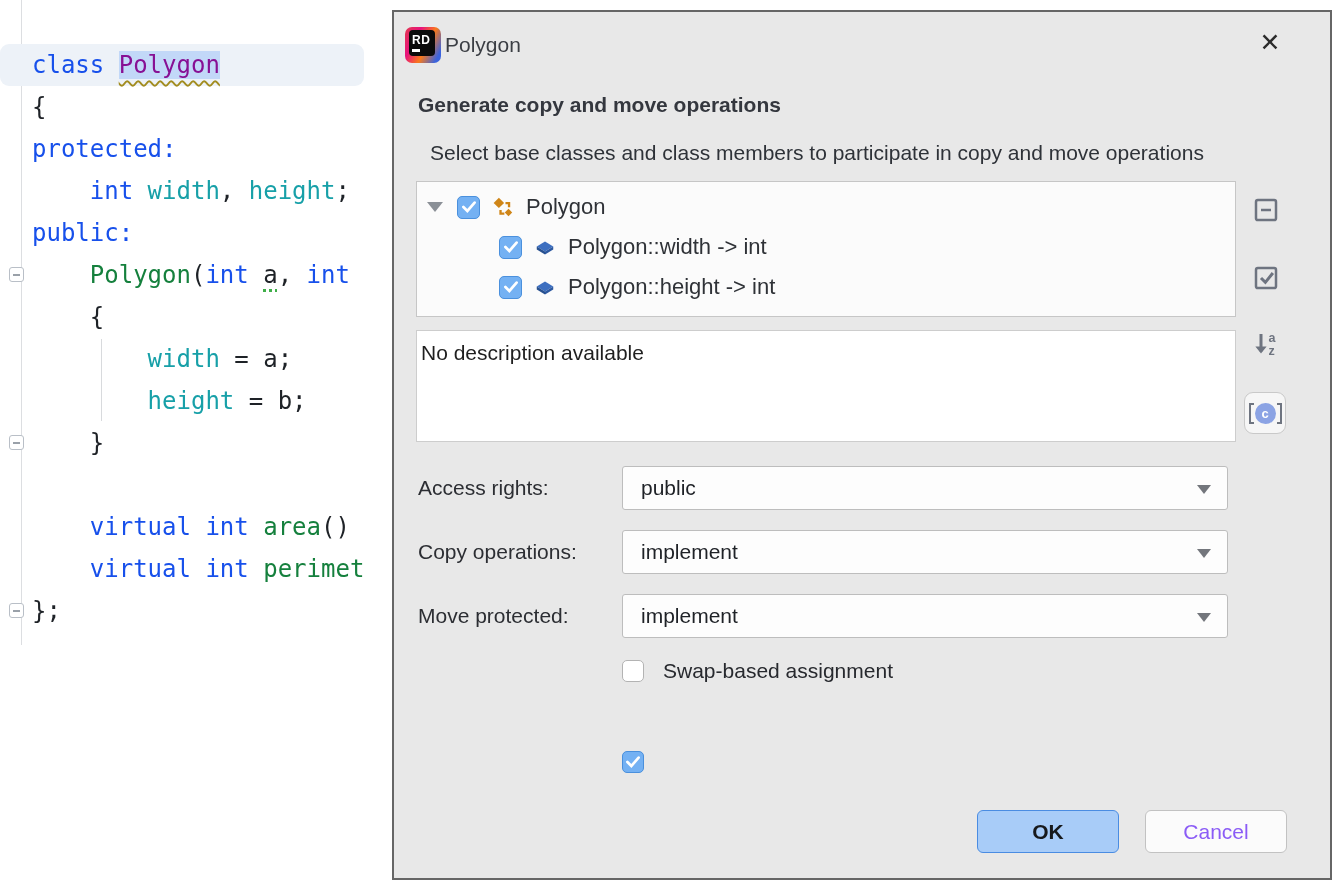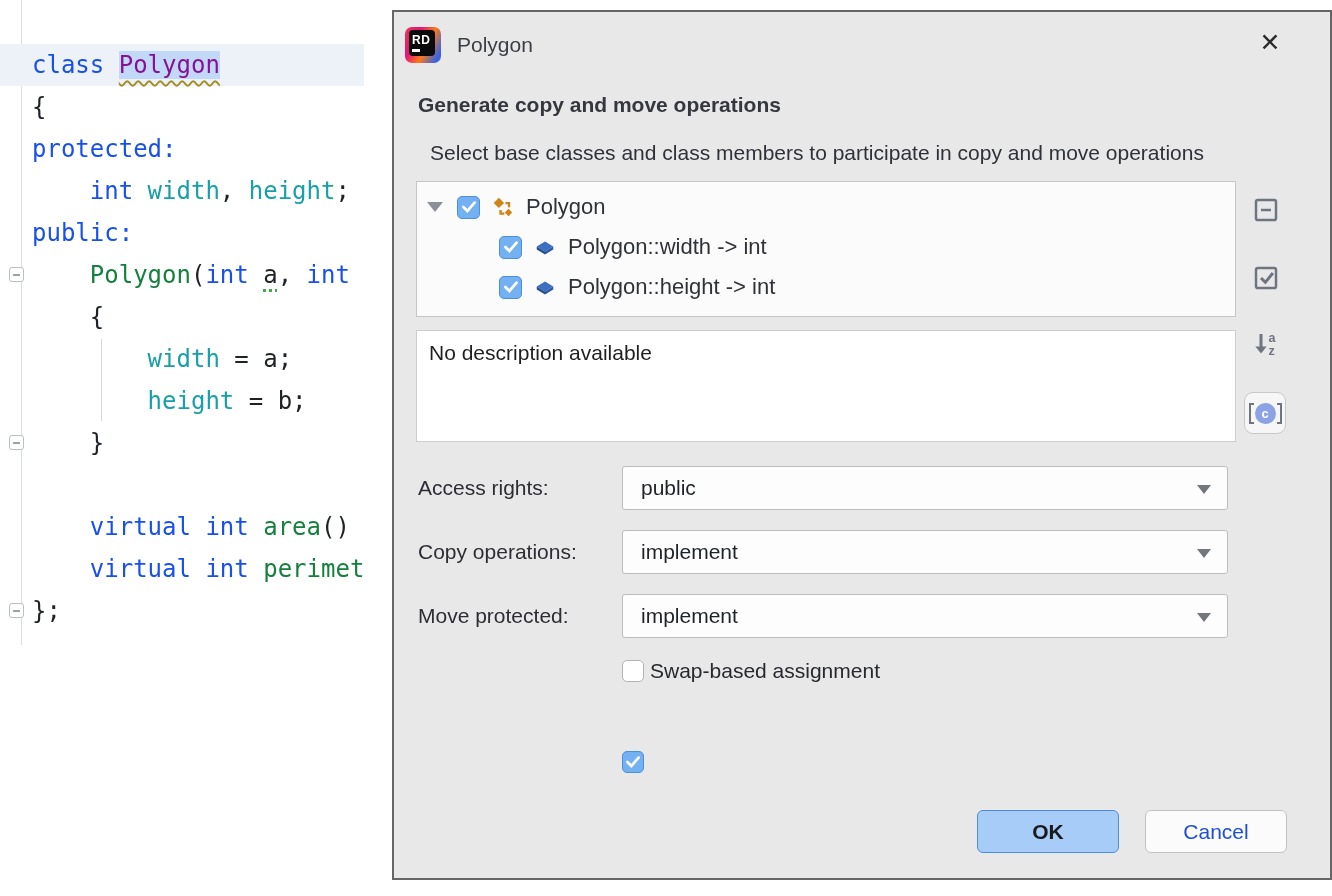--- a/index.html
+++ b/index.html
@@ -9,37 +9,37 @@
   
   .editor{position:absolute;inset:0;background:#ffffff;}
   .gutter-line{position:absolute;left:21px;top:0;width:1px;height:645px;background:#dcdee1;}
   .indent-guide{position:absolute;left:101px;top:339px;width:1px;height:82px;background:#d8dadd;}
   .fold{position:absolute;left:9px;width:15px;height:15px;background:#fff;border:1.5px solid #b9bfc7;
         border-radius:3px;box-sizing:border-box;display:flex;align-items:center;justify-content:center;}
   .fold i{display:block;width:7px;height:2px;background:#9aa1a9;}
   .fold.f1{top:57px}.fold.f2{top:267px}.fold.f3{top:435px}.fold.f4{top:603px}
   .codelines{position:absolute;left:32px;top:44px;font-family:"DejaVu Sans Mono",monospace;
              font-size:24px;line-height:42px;white-space:pre;color:#1e2227;}
-  .line{height:42px;margin-left:-32px;padding-left:32px;}
+  .line{height:42px;margin-left:-32px;padding-left:32px;border-radius:9px;}
   .line.current{background:#edf2f8;}
   .kw{color:#1750eb}
   .fld{color:#17a0a8}
   .fn{color:#15803d}
   .pln{color:#1e2227}
   .cls{color:#871094}
   .sel{background:#c2d8f8;}
   .wavy{text-decoration-line:underline;text-decoration-style:wavy;text-decoration-color:#a28c1f;
         text-decoration-thickness:2px;text-underline-offset:7px;text-decoration-skip-ink:none;}
   .prm{color:#1e2227;text-decoration-line:underline;text-decoration-style:dotted;
        text-decoration-color:#3fae49;text-decoration-thickness:3px;text-underline-offset:6px;}
 
   
   .dialog{position:absolute;left:392px;top:10px;right:0;height:870px;background:#e8e8e8;
           border:2px solid #666666;box-sizing:border-box;color:#2c2f33;}
-  .dlg-header{position:absolute;left:11px;top:15px;display:flex;align-items:center;gap:16px;}
+  .dlg-header{position:absolute;left:11px;top:15px;display:flex;align-items:center;gap:4px;}
   .logo{position:relative;width:36px;height:36px;border-radius:7px;
         background:linear-gradient(118deg,#e23a50 0%,#e8127c 30%,#f9791b 58%,#3b63dd 88%);}
   .logo-core{position:absolute;left:4px;top:3px;width:26px;height:26px;background:#0b0b0b;border-radius:4px;
              display:flex;flex-direction:column;align-items:flex-start;justify-content:center;padding-left:3px;box-sizing:border-box;}
   .logo-core span{color:#fff;font-weight:bold;font-size:12px;line-height:12px;letter-spacing:.5px;}
   .logo-underscore{width:8px;height:2.5px;background:#fff;margin-top:3px;}
   .dlg-title{font-size:21px;color:#3b3e44;}
   .close-x{position:absolute;left:862px;top:16px;width:28px;height:28px;font-size:25px;color:#2b2b2b;
            display:flex;align-items:center;justify-content:center;cursor:pointer;}
   .heading{position:absolute;left:24px;top:81px;font-size:21px;font-weight:bold;color:#34373e;}
@@ -67,44 +67,44 @@
   .sb3{left:856px;top:316px;}
   .sb4{left:850px;top:380px;width:42px;height:42px;background:#f6f6f6;border:1px solid #c9c9c9;border-radius:9px;box-sizing:border-box;}
   .bracket{width:5px;height:21px;box-sizing:border-box;}
   .bracket.l{border-left:2px solid #6e7480;border-top:2px solid #6e7480;border-bottom:2px solid #6e7480;}
   .bracket.r{border-right:2px solid #6e7480;border-top:2px solid #6e7480;border-bottom:2px solid #6e7480;}
   .c-circle{width:21px;height:21px;border-radius:50%;background:#8ba3e4;color:#fff;font-size:13px;font-weight:bold;
             display:flex;align-items:center;justify-content:center;margin:0 1px;}
 
   
   .descbox{position:absolute;left:22px;top:318px;width:820px;height:112px;background:#ffffff;
-           border:1px solid #cdcdcd;box-sizing:border-box;padding:10px 12px;font-size:21px;color:#1f1f1f;}
+           border:1px solid #cdcdcd;box-sizing:border-box;padding:10px 4px;font-size:21px;color:#1f1f1f;}
 
   
   .flabel{position:absolute;left:24px;font-size:21px;color:#2c2e33;}
   .combo{position:absolute;left:228px;width:606px;height:44px;background:#fdfdfd;border:1px solid #bdbdbd;
          border-radius:3px;box-sizing:border-box;display:flex;align-items:center;padding:0 18px;cursor:pointer;}
   .combo-value{font-size:21px;color:#1f2227;}
   .combo-arrow{position:absolute;right:16px;top:18px;width:0;height:0;
                border-left:7px solid transparent;border-right:7px solid transparent;border-top:9px solid #73767c;}
   .lr0{top:464px}.lr1{top:528px}.lr2{top:592px}
   .cr0{top:454px}.cr1{top:518px}.cr2{top:582px}
 
   
-  .opt{position:absolute;left:228px;display:flex;align-items:center;gap:6px;}
+  .opt{position:absolute;left:228px;display:flex;align-items:center;gap:19px;}
   .o0{top:647px}.o1{top:693px}.o2{top:739px}
   .opt .cb{width:22px;height:22px;}
   .olabel{font-size:21px;color:#27292e;}
 
   
   .btn{position:absolute;top:798px;width:142px;height:43px;border-radius:6px;font-size:21px;
        display:flex;align-items:center;justify-content:center;box-sizing:border-box;cursor:pointer;
        font-family:"Liberation Sans",sans-serif;}
   .btn.ok{left:583px;background:#a8ccf8;border:1.5px solid #4a8ce2;font-weight:bold;color:#17191c;}
-  .btn.cancel{left:751px;background:#fbfbfb;border:1px solid #c2c2c2;color:#1d4ed8;}
+  .btn.cancel{left:751px;background:#fbfbfb;border:1px solid #c2c2c2;color:#8b5cf6;}
 </style>
 </head>
 <body>
 
 <div class="editor">
   <div class="gutter-line"></div>
   <div class="fold f1">
       <i></i>
     </div>
   <div class="fold f2">

